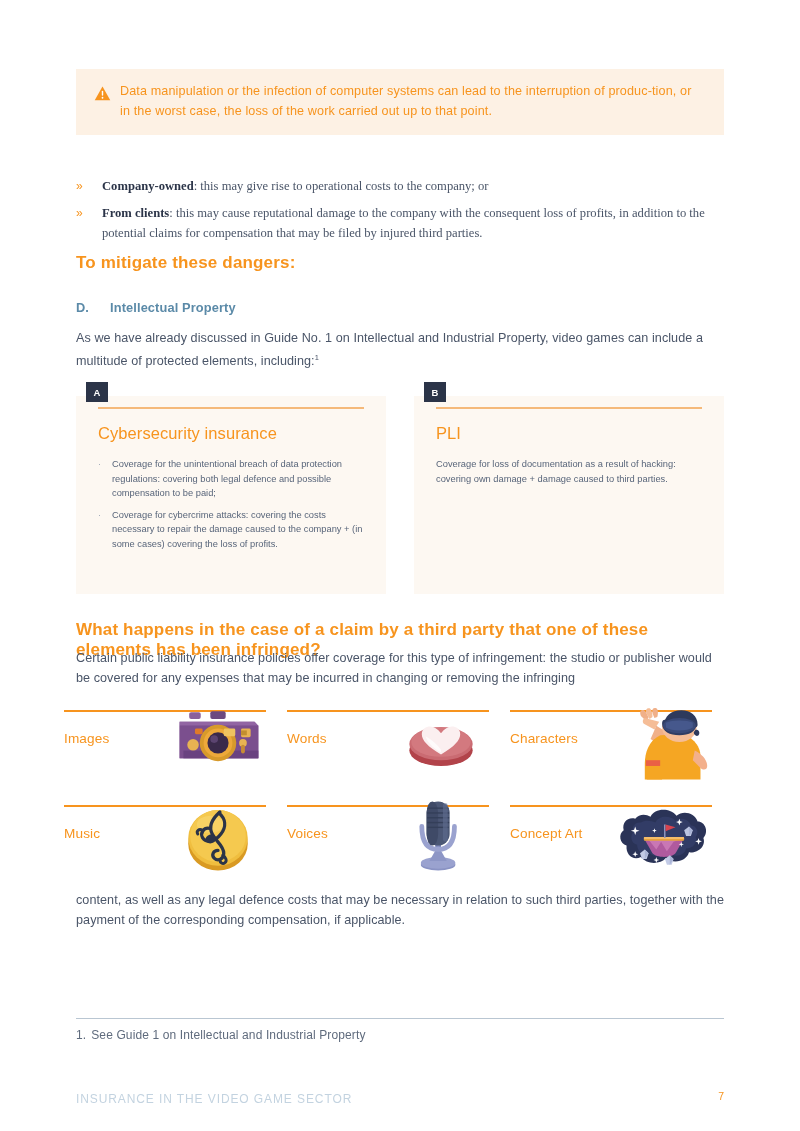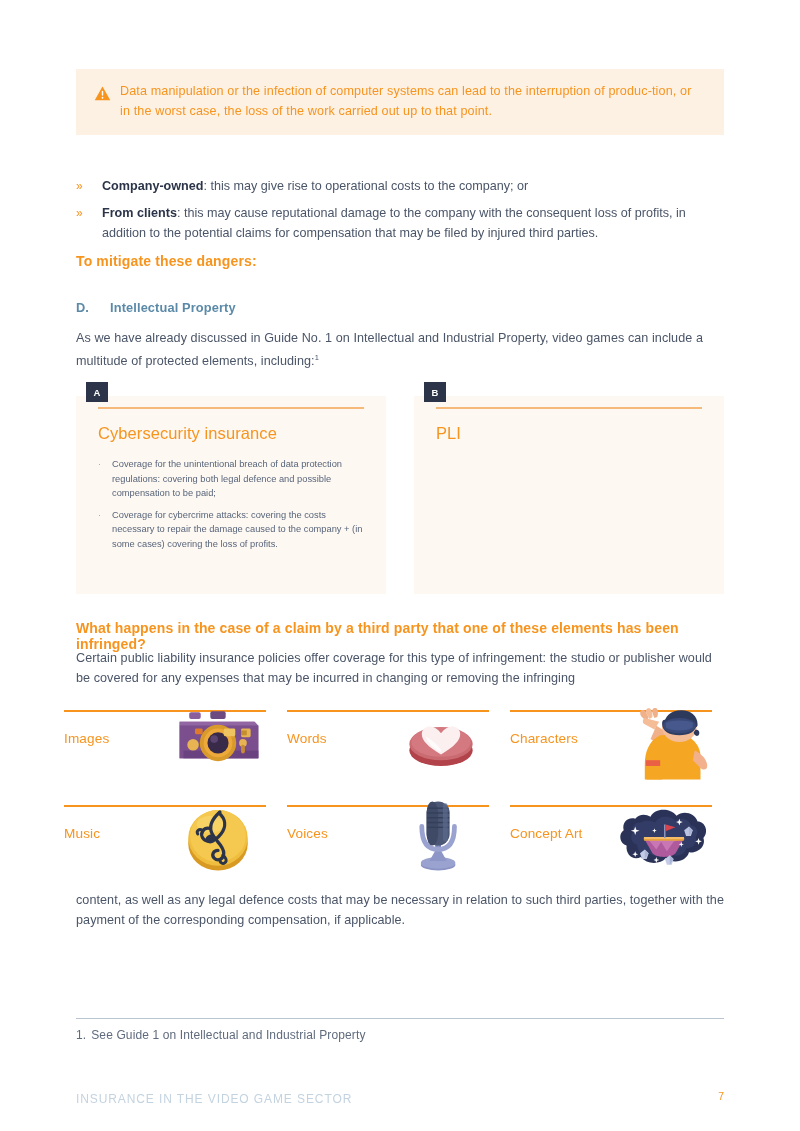--- a/index.html
+++ b/index.html
@@ -78,28 +78,29 @@
     flex: 0 0 26px;
     color: #f7941e;
     font-size: 12px;
     line-height: 20px;
   }
   .bullet-text {
     flex: 1 1 auto;
     color: #4a5568;
     font-size: 12.6px;
     line-height: 20px;
+    font-family: Liberation Serif, serif;
   }
   .bullet-text b { color: #2b3448; font-weight: 700; }
 
   .orange-head {
     position: absolute;
     left: 76px;
     color: #f7941e;
-    font-size: 14px;
+    font-size: 17px;
     font-weight: 700;
     letter-spacing: 0.01em;
   }
   .mitigate { top: 253px; }
   .question { top: 620px; width: 648px; }
 
   .section-head {
     position: absolute;
     left: 76px;
     top: 300px;
@@ -299,20 +300,23 @@
         <span class="dot">·</span>
         <span class="txt">Coverage for cybercrime attacks: covering the costs necessary to repair the damage caused to the company + (in some cases) covering the loss of profits.</span>
       </div>
     </div>
   </div>
 
   <div class="card card-b">
     <div class="card-badge">B</div>
     <div class="card-rule"></div>
     <div class="card-title">PLI</div>
+    <div class="card-body">
+      <div class="card-plain">Coverage for loss of documentation as a result of hacking: covering own damage + damage caused to third parties.</div>
+    </div>
   </div>
 
   <div class="orange-head question">What happens in the case of a claim by a third party that one of these elements has been infringed?</div>
 
   <div class="para para-after-cards">Certain public liability insurance policies offer coverage for this type of infringement: the studio or publisher would be covered for any expenses that may be incurred in changing or removing the infringing</div>
 
   <div class="grid">
 
     <div class="grid-row">
 

